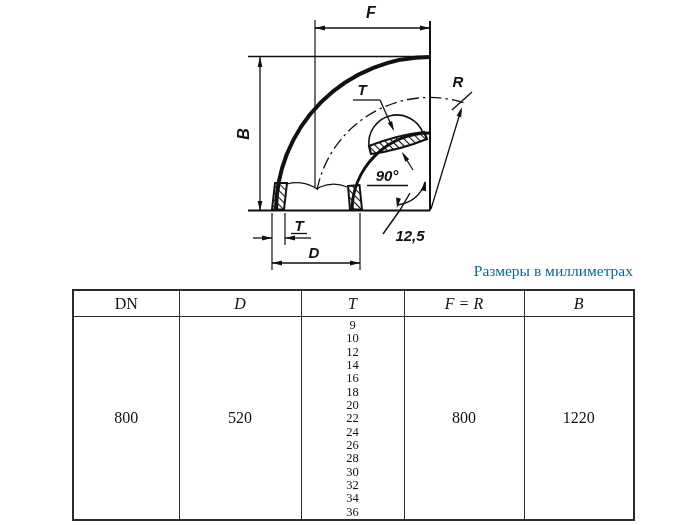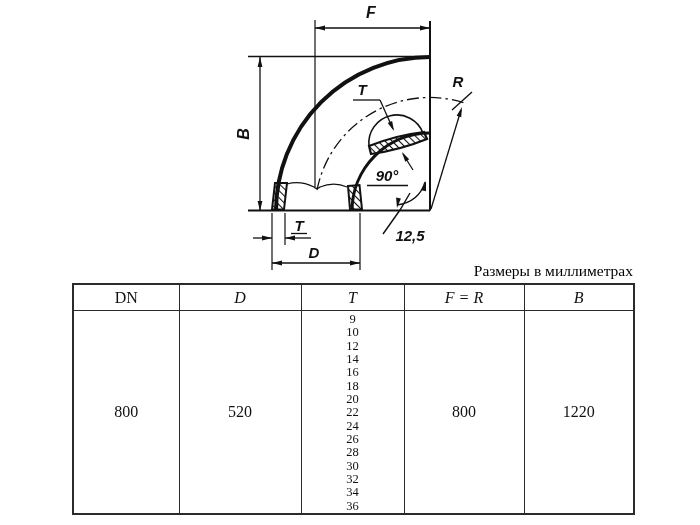--- a/index.html
+++ b/index.html
@@ -1,22 +1,22 @@
 <!DOCTYPE html>
 <html><head>
 <meta charset="utf-8">
 <style>
   html,body{margin:0;padding:0;background:#fff;}
   #stage{position:relative;width:700px;height:525px;background:#fff;overflow:hidden;
          font-family:"Liberation Serif", serif;color:#111;}
   #drawing{position:absolute;left:0;top:0;}
   .draw-label{font-family:"Liberation Sans", sans-serif;font-style:italic;font-weight:bold;fill:#111;}
-  #caption{position:absolute;top:262px;right:67px;font-size:15.5px;color:#000000;
+  #caption{position:absolute;top:262px;right:67px;font-size:15.5px;color:#0369a1;
            font-family:"Liberation Serif", serif;white-space:nowrap;}
-  #dims-table{position:absolute;left:72px;top:283px;width:561px;border-collapse:collapse;
+  #dims-table{position:absolute;left:72px;top:289px;width:561px;border-collapse:collapse;
               table-layout:fixed;background:#fff;}
   #dims-table th,#dims-table td{border:1.5px solid #2b2b2b;text-align:center;padding:0;
               font-family:"Liberation Serif", serif;color:#111;}
   #dims-table{border:2px solid #2b2b2b;}
   #dims-table th{height:25px;font-size:16px;font-weight:normal;}
   #dims-table th.ital{font-style:italic;}
   #dims-table td{height:199px;vertical-align:middle;font-size:16px;}
   #dims-table td.t-list{font-size:12.5px;line-height:13.35px;white-space:pre-line;
               vertical-align:top;padding-top:2px;}
 </style>

